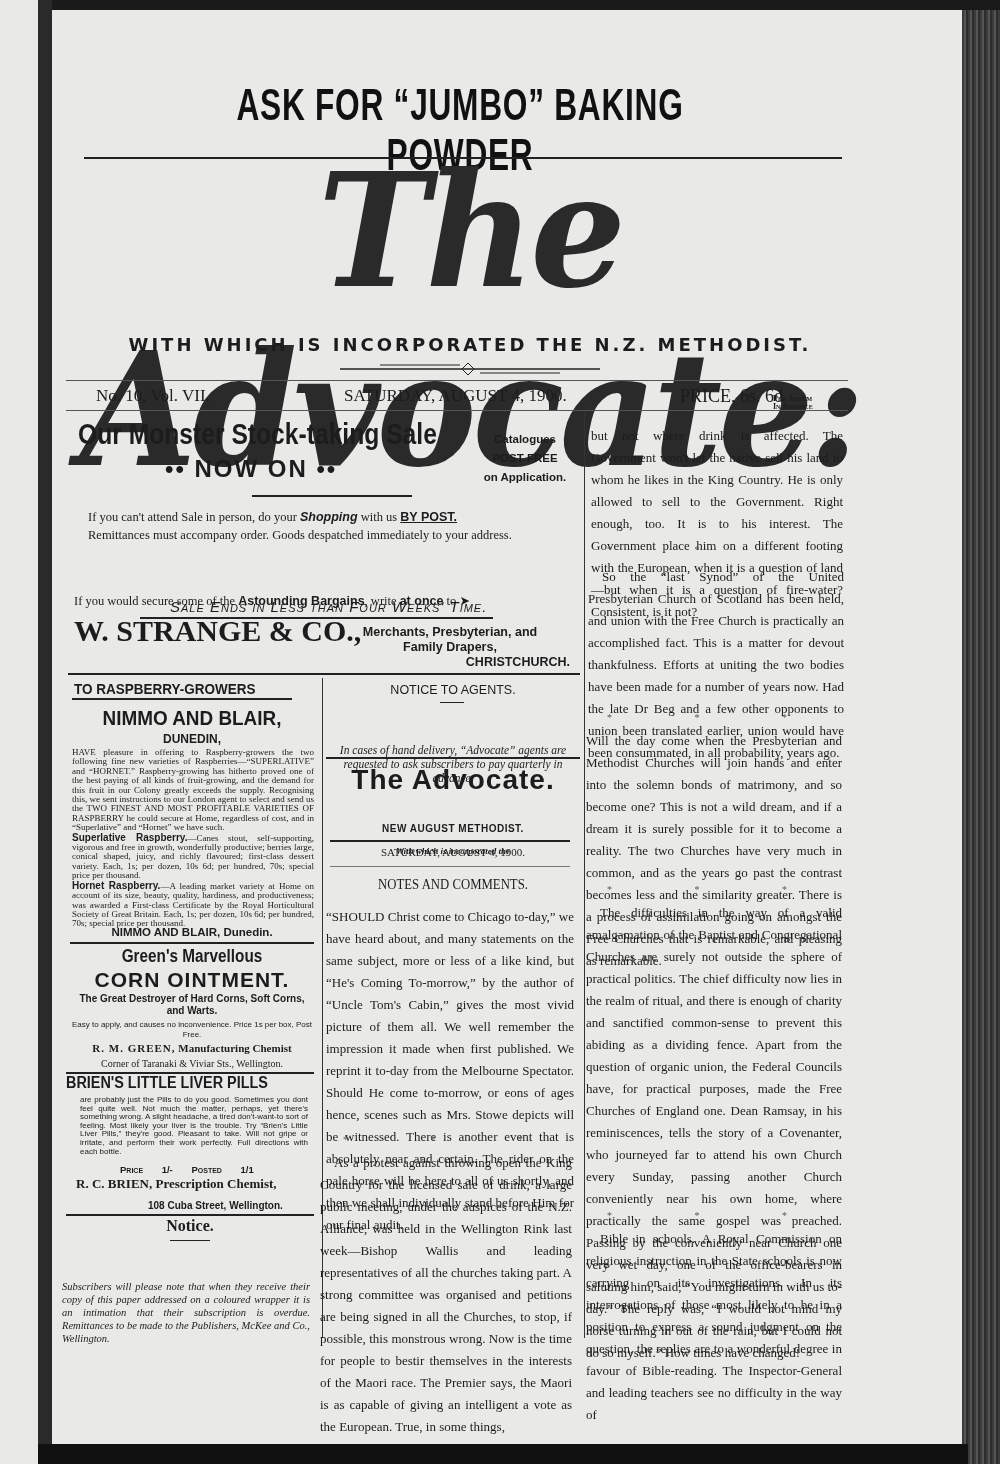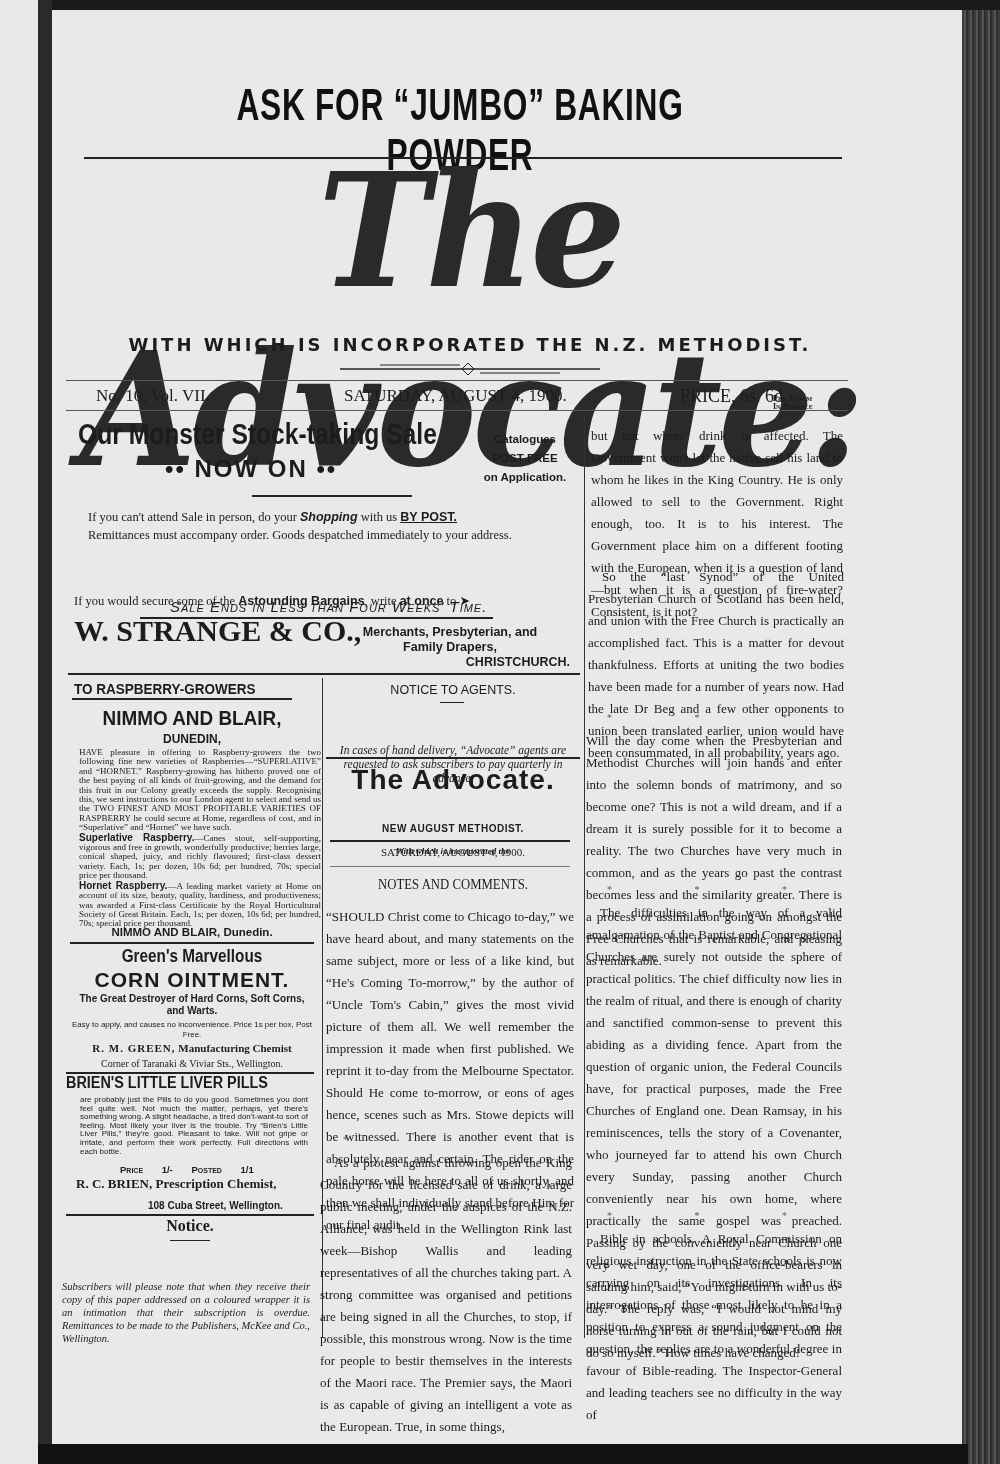--- a/index.html
+++ b/index.html
@@ -81,21 +81,21 @@
 </div>
 
 <div class="col-rule" style="left:322px;top:678px;height:660px;"></div>
 <div class="col-rule" style="left:584px;top:412px;height:926px;"></div>
 
 <div>
   <div class="abs sans bold" style="left:74px;top:680px;font-size:15px;transform:scaleX(0.9);transform-origin:left;">TO RASPBERRY-GROWERS</div>
   <div class="rule" style="left:72px;top:698px;width:220px;height:2px;"></div>
   <div class="abs sans bold center" style="left:70px;top:706px;width:244px;font-size:21px;transform:scaleX(0.9);">NIMMO AND BLAIR,</div>
   <div class="abs sans bold center" style="left:70px;top:732px;width:244px;font-size:12px;">DUNEDIN,</div>
-  <div class="abs" style="left:72px;top:748px;width:242px;font-size:9px;line-height:9.4px;text-align:justify;margin-left:7px;">
+  <div class="abs" style="left:72px;top:748px;width:242px;font-size:9px;line-height:9.4px;text-align:justify;">
     <div>HAVE pleasure in offering to Raspberry-growers the two following fine new varieties of Raspberries—“SUPERLATIVE” and “HORNET.” Raspberry-growing has hitherto proved one of the best paying of all kinds of fruit-growing, and the demand for this fruit in our Colony greatly exceeds the supply. Recognising this, we sent instructions to our London agent to select and send us the TWO FINEST AND MOST PROFITABLE VARIETIES OF RASPBERRY he could secure at Home, regardless of cost, and in “Superlative” and “Hornet” we have such.</div>
     <div><span class="sans bold" style="font-size:10px;">Superlative Raspberry.</span><span>—Canes stout, self-supporting, vigorous and free in growth, wonderfully productive; berries large, conical shaped, juicy, and richly flavoured; first-class dessert variety. Each, 1s; per dozen, 10s 6d; per hundred, 70s; special price per thousand.</span></div>
     <div><span class="sans bold" style="font-size:10px;">Hornet Raspberry.</span><span>—A leading market variety at Home on account of its size, beauty, quality, hardiness, and productiveness; was awarded a First-class Certificate by the Royal Horticultural Society of Great Britain. Each, 1s; per dozen, 10s 6d; per hundred, 70s; special price per thousand.</span></div>
   </div>
   <div class="abs sans bold center" style="left:70px;top:926px;width:244px;font-size:11.5px;">NIMMO AND BLAIR, Dunedin.</div>
   <div class="rule" style="left:70px;top:942px;width:244px;height:2px;"></div>
 </div>
 
 <div>
   <div class="abs sans bold center" style="left:70px;top:946px;width:244px;font-size:18px;transform:scaleX(0.85);">Green's Marvellous</div>

